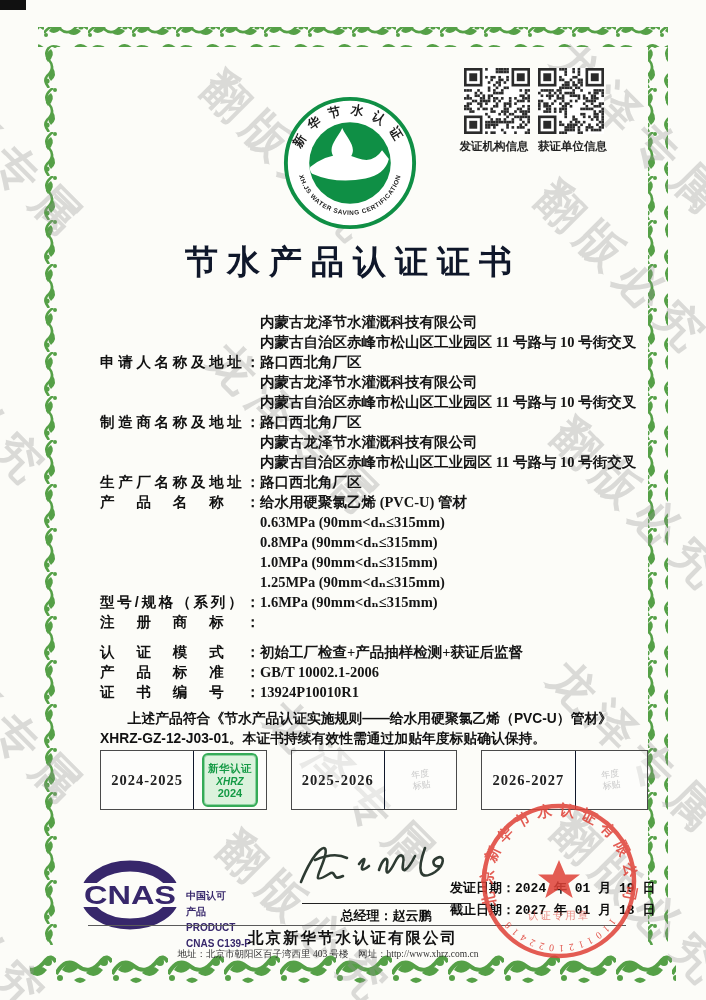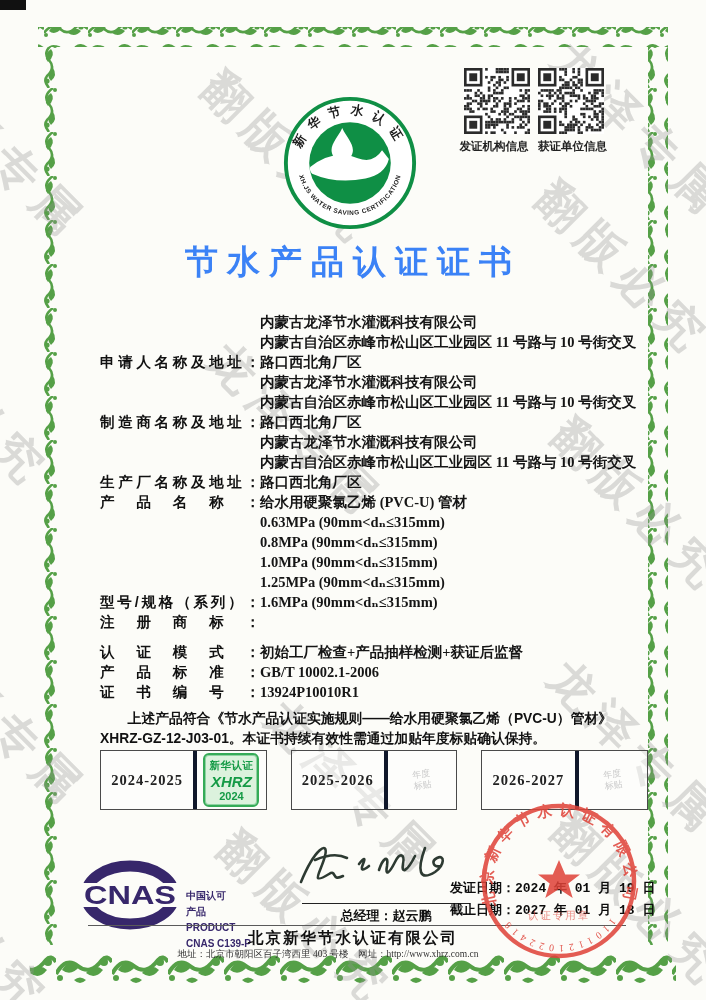--- a/index.html
+++ b/index.html
@@ -24,44 +24,44 @@
   .qr-box{z-index:4;width:66px;text-align:center;}
   .qr-issuer{left:464px;top:68px;}
   .qr-holder{left:538px;top:68px;}
   .qr{width:66px;height:66px;background:#fff;display:block;}
   .qr-label{margin-top:5px;font-family:"Liberation Sans","DejaVu Sans",sans-serif;
             font-weight:bold;font-size:11.5px;white-space:nowrap;color:#222;}
   .qr-issuer .qr-label{margin-left:-6px;}
 
   .cert-title{left:0;top:240px;width:706px;text-align:center;z-index:4;
               font-family:"Liberation Sans","DejaVu Sans",sans-serif;
-              font-size:33px;font-weight:bold;color:#3b82f6;letter-spacing:9px;}
+              font-size:33px;font-weight:bold;color:#0f172a;letter-spacing:9px;}
 
   
   .fields{left:100px;top:312px;width:548px;z-index:4;font-size:14.5px;line-height:20px;}
   .frow{display:flex;align-items:flex-end;}
   .flabel{width:160px;flex:0 0 160px;font-family:"Liberation Sans","DejaVu Sans",sans-serif;
           font-weight:bold;color:#111;text-align:justify;text-align-last:justify;}
   .fvalue{flex:1;font-weight:600;color:#151515;}
   .gap-after{margin-bottom:10px;}
   .spec-line{font-weight:600;}
   .statement{margin-top:7px;font-family:"Liberation Sans","DejaVu Sans",sans-serif;
              font-weight:bold;font-size:13.8px;line-height:19.5px;text-indent:2em;color:#111;}
 
   
   .annual-row{left:100px;top:750px;width:548px;z-index:4;display:flex;gap:24px;}
   .abox{flex:1;height:58px;border:1px solid #4a4a4a;display:flex;background:rgba(255,255,255,.4);}
-  .abox .year{flex:0 0 56%;border-right:4px solid #0f172a;display:flex;align-items:center;
+  .abox .year{flex:0 0 56%;border-right:1px solid #0f172a;display:flex;align-items:center;
               justify-content:center;font-size:14.5px;font-weight:600;color:#222;letter-spacing:1px;}
   .abox .slot{flex:1;display:flex;align-items:center;justify-content:center;}
   .sticker{width:52px;height:50px;border:2px solid #35ab57;border-radius:6px;background:#dcf2dd;
            box-shadow:inset 0 0 0 1px #8fd3a2;display:flex;flex-direction:column;align-items:center;
            justify-content:center;color:#149a45;}
   .sticker .s1{font-size:10.5px;font-weight:bold;letter-spacing:.5px;}
-  .sticker .s2{font-size:15px;font-style:italic;font-weight:bold;font-family:"Liberation Sans","DejaVu Sans",sans-serif;}
+  .sticker .s2{font-size:10px;font-style:italic;font-weight:bold;font-family:"Liberation Sans","DejaVu Sans",sans-serif;}
   .sticker .s3{font-size:11px;font-weight:bold;font-family:"Liberation Sans","DejaVu Sans",sans-serif;}
   .placeholder{color:#c9c9c9;font-size:9px;line-height:11px;text-align:center;transform:rotate(-8deg);}
 
   
   .cnas-svg{left:80px;top:860px;z-index:4;}
   .cnas-text{left:186px;top:864px;z-index:4;font-family:"Liberation Sans","DejaVu Sans",sans-serif;
              font-weight:bold;color:#37276b;font-size:10px;line-height:16px;margin-top:24px;}
   .signature-svg{left:285px;top:830px;z-index:5;}
   .signer{left:302px;top:903px;width:168px;z-index:4;border-top:1.5px solid #222;
           text-align:center;font-size:13px;font-weight:bold;padding-top:3px;color:#111;}

